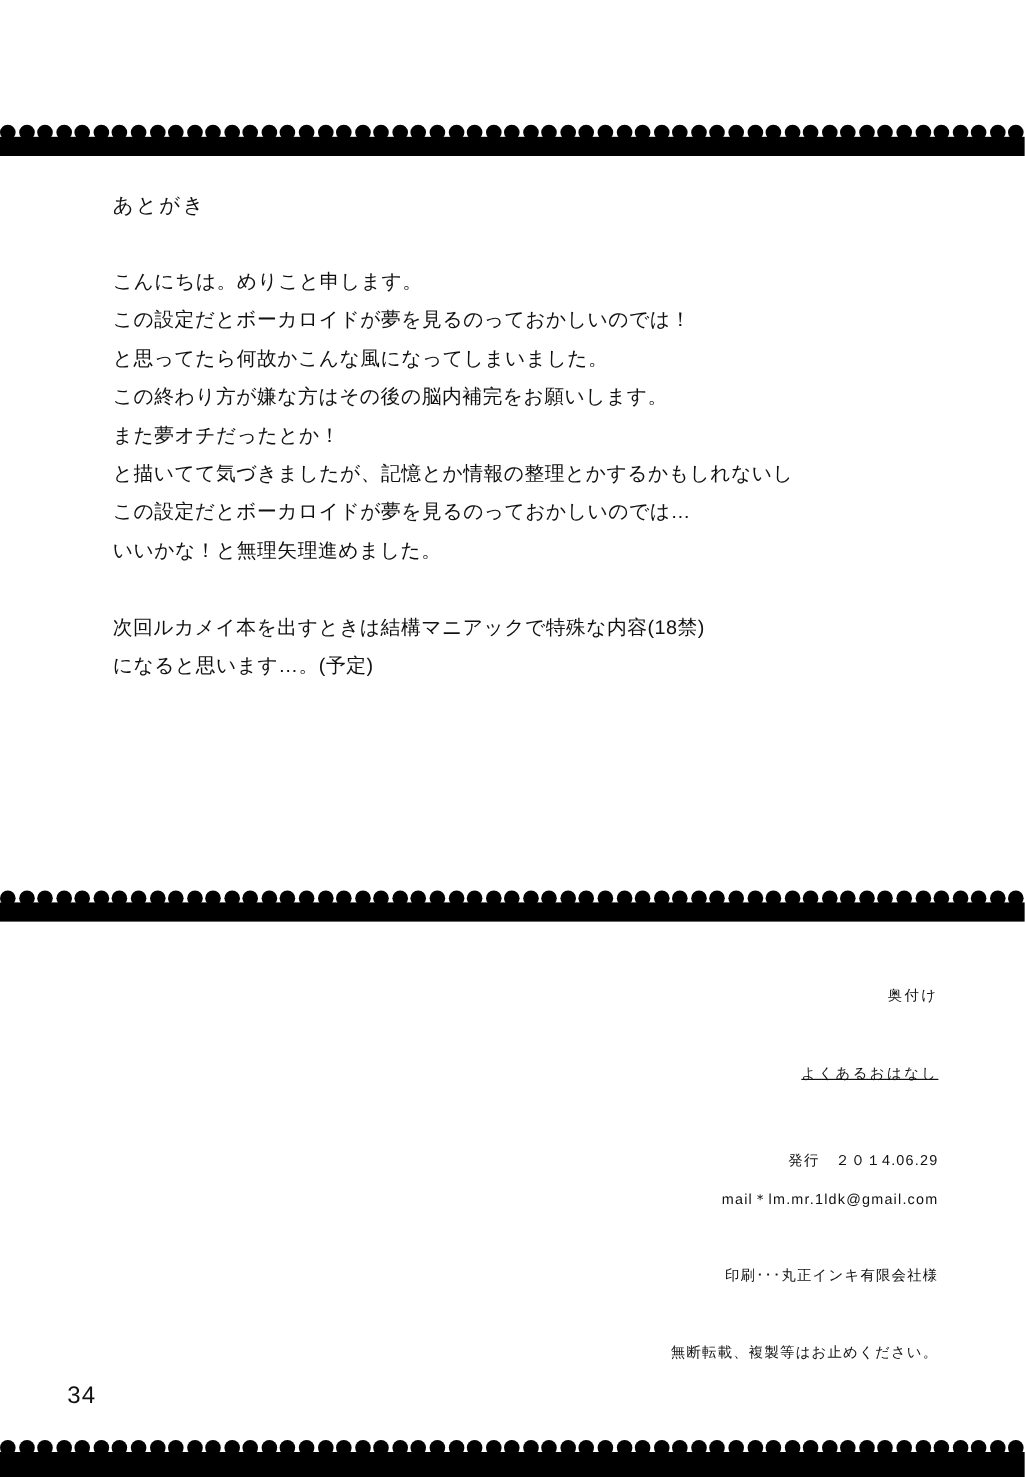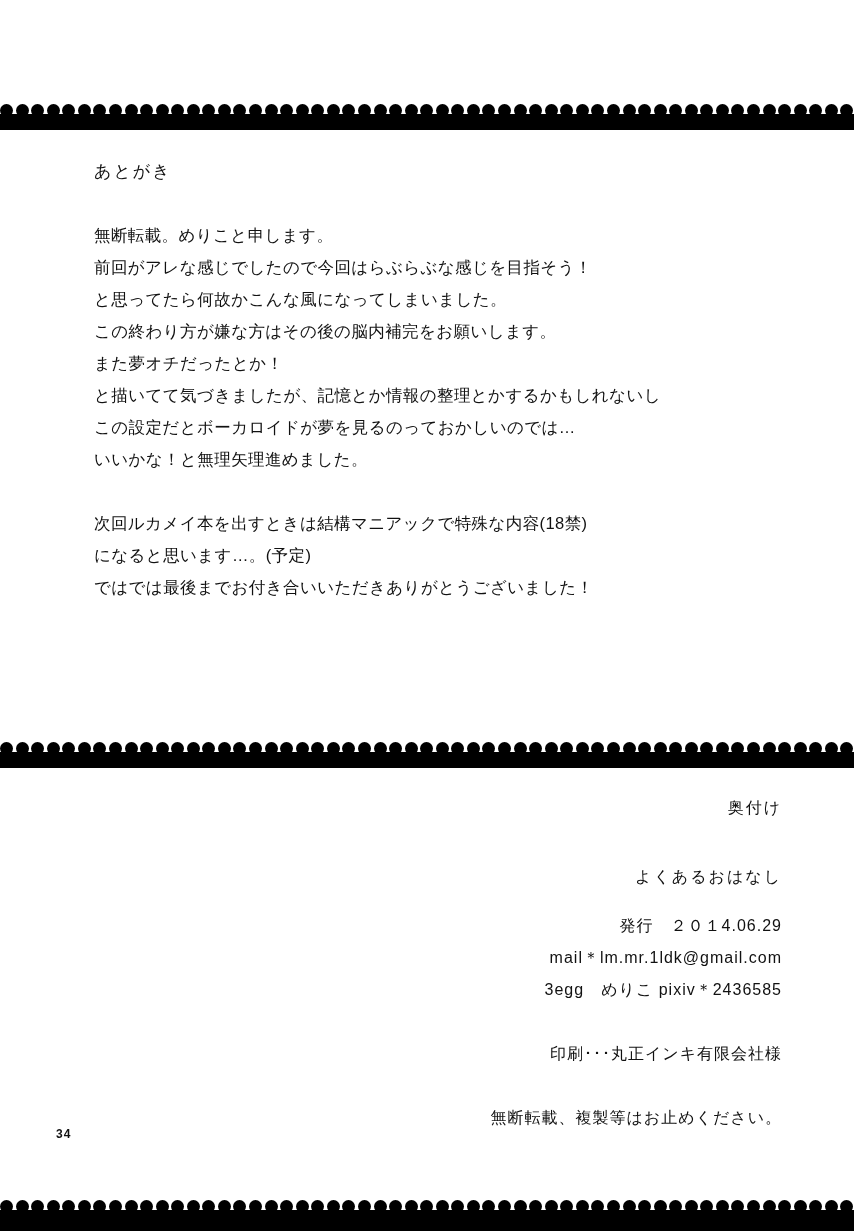--- a/index.html
+++ b/index.html
@@ -81,46 +81,46 @@
     letter-spacing: 0.4px;
   }
   .afterword .para-gap {
     height: 32px;
   }
 
   
   .colophon {
     position: absolute;
     right: 72px;
-    top: 798px;
+    top: 821px;
     width: 560px;
     text-align: right;
-    font-size: 16px;
+    font-size: 12px;
     letter-spacing: 1px;
   }
   .colophon .label {
     margin-bottom: 48px;
     letter-spacing: 2px;
   }
   .colophon .work-title {
-    margin-bottom: 22px;
+    margin-bottom: 48px;
     letter-spacing: 2px;
+    text-decoration: underline;
   }
   .colophon .line {
     line-height: 32px;
   }
   .colophon .block-gap { height: 32px; }
 
   .page-number {
     position: absolute;
     left: 56px;
-    top: 1127px;
-    font-size: 12px;
+    top: 1152px;
+    font-size: 20px;
     letter-spacing: 1px;
-    font-weight: bold;
   }
 </style>
 </head>
 <body>
 
 <div class="page">
 
   <div class="scallop-bar top-bar">
     <div class="bar-body"></div>
     <div class="dots">
@@ -177,32 +177,31 @@
       <i></i>
         <i></i>
         <i></i>
         <i></i>
         <i></i>
     </div>
   </div>
 
   <div class="afterword">
     <div class="afterword-title">あとがき</div>
-    <p>無断転載。めりこと申します。</p>
-    <p>前回がアレな感じでしたので今回はらぶらぶな感じを目指そう！</p>
+    <p>こんにちは。めりこと申します。</p>
+    <p>この設定だとボーカロイドが夢を見るのっておかしいのでは！</p>
     <p>と思ってたら何故かこんな風になってしまいました。</p>
     <p>この終わり方が嫌な方はその後の脳内補完をお願いします。</p>
     <p>また夢オチだったとか！</p>
     <p>と描いてて気づきましたが、記憶とか情報の整理とかするかもしれないし</p>
     <p>この設定だとボーカロイドが夢を見るのっておかしいのでは…</p>
     <p>いいかな！と無理矢理進めました。</p>
     <div class="para-gap"></div>
     <p>次回ルカメイ本を出すときは結構マニアックで特殊な内容(18禁)</p>
     <p>になると思います…。(予定)</p>
-    <p>ではでは最後までお付き合いいただきありがとうございました！</p>
   </div>
 
   <div class="scallop-bar mid-bar">
     <div class="bar-body"></div>
     <div class="dots">
       <i></i>
         <i></i>
         <i></i>
         <i></i>
         <i></i>
@@ -257,21 +256,20 @@
         <i></i>
         <i></i>
     </div>
   </div>
 
   <div class="colophon">
     <div class="label">奥付け</div>
     <div class="work-title">よくあるおはなし</div>
     <div class="line">発行　２０１4.06.29</div>
     <div class="line">mail＊lm.mr.1ldk@gmail.com</div>
-    <div class="line">3egg　めりこ pixiv＊2436585</div>
     <div class="block-gap"></div>
     <div class="line">印刷･･･丸正インキ有限会社様</div>
     <div class="block-gap"></div>
     <div class="line">無断転載、複製等はお止めください。</div>
   </div>
 
   <div class="page-number">34</div>
 
   <div class="scallop-bar bottom-bar">
     <div class="bar-body"></div>

